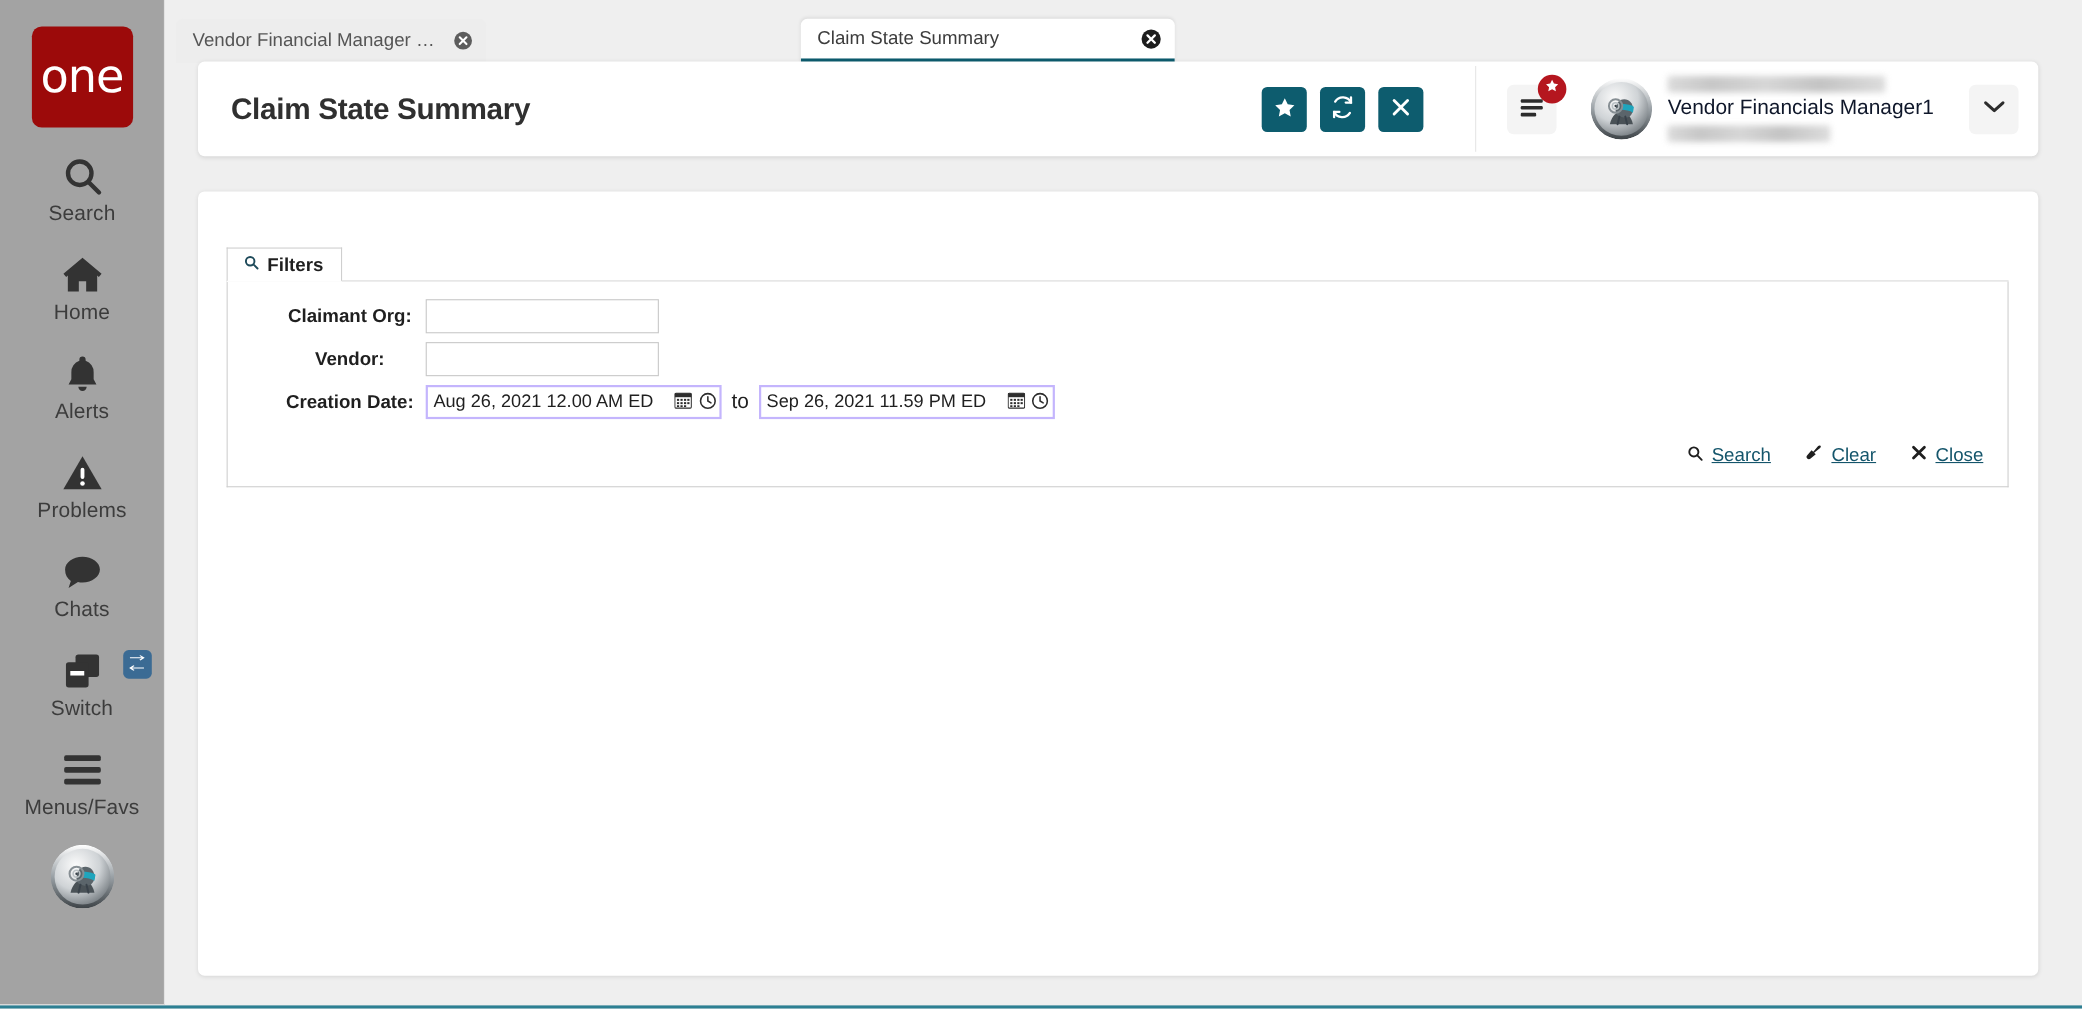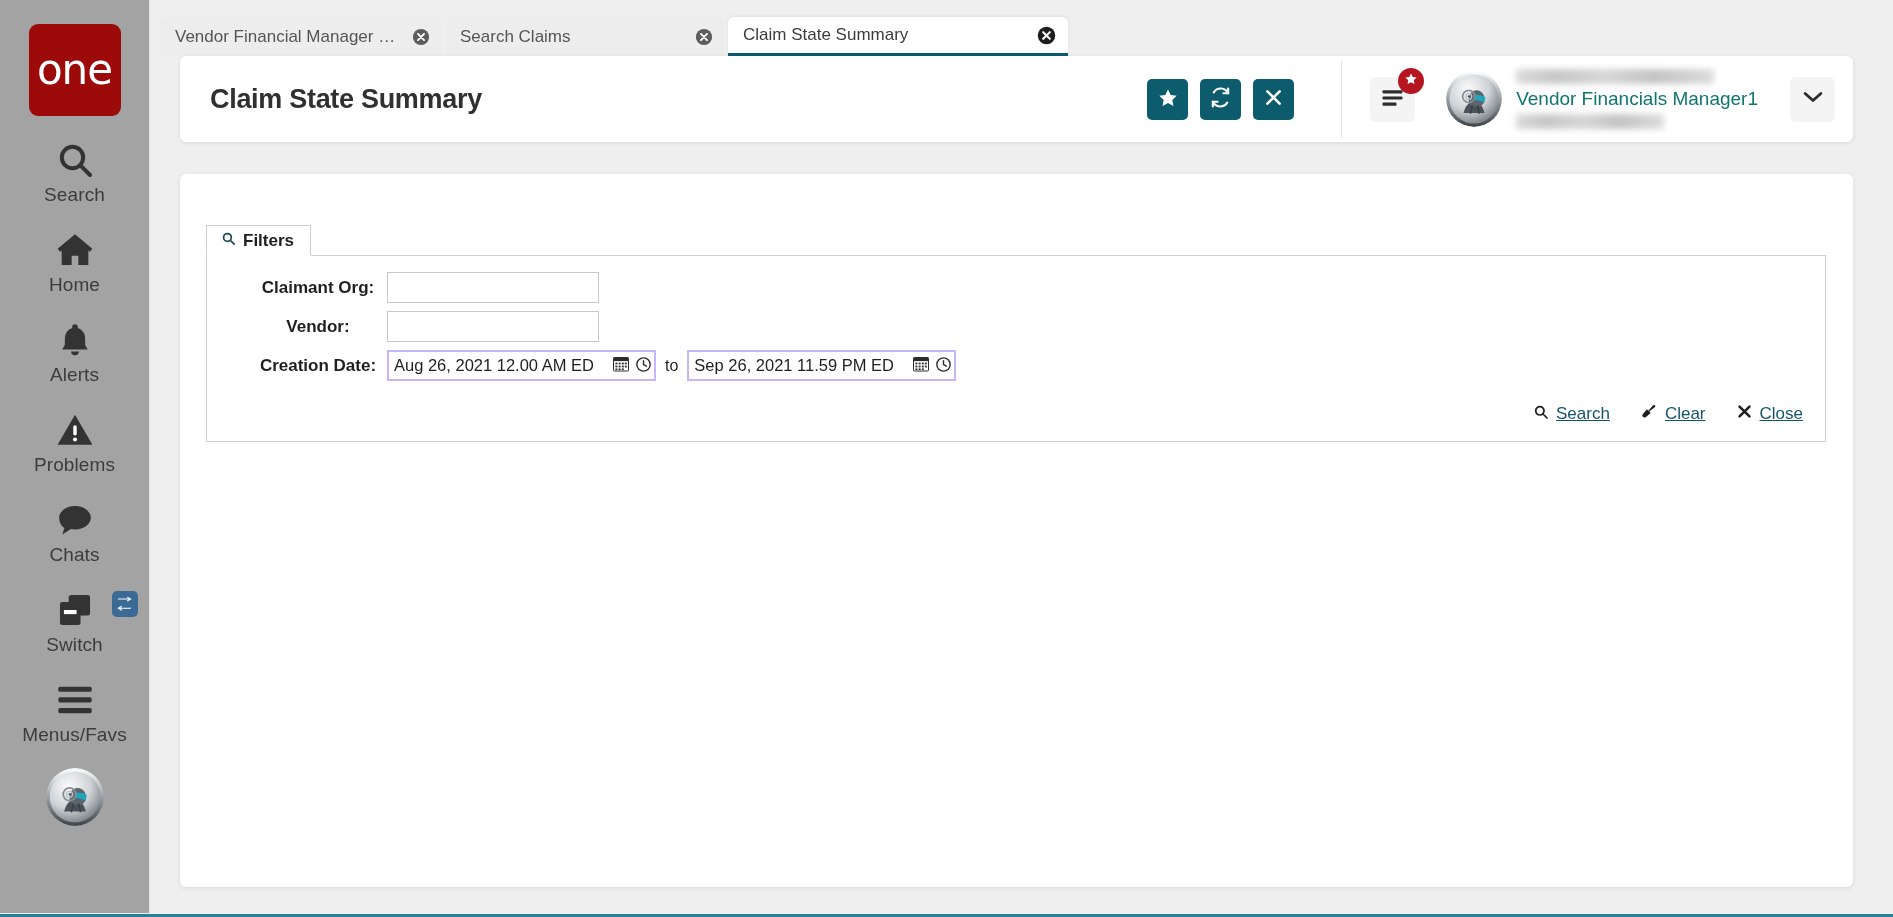--- a/index.html
+++ b/index.html
@@ -213,21 +213,21 @@
     height: 15px;
     border-radius: 2px;
     background: linear-gradient(90deg,#d4d4d4,#bdbdbd 20%,#cfcfcf 45%,#b9b9b9 70%,#d6d6d6);
     filter: blur(3px);
     opacity: .85;
   }
   .blur-top { width: 198px; margin-bottom: 4px; }
   .blur-bottom { width: 148px; margin-top: 4px; }
   .user-name {
     font-size: 19px;
-    color: #0f766e;
+    color: #0f172a;
     white-space: nowrap;
   }
   .chev-btn {
     margin-left: 32px;
     margin-right: 18px;
     width: 45px; height: 45px;
     background: #f4f4f4;
     border-radius: 6px;
     display: flex;
     align-items: center;
@@ -330,21 +330,21 @@
     width: 22px;
     display: flex;
     align-items: center;
     justify-content: center;
     background: transparent;
     border: none;
     cursor: pointer;
     padding: 0;
   }
   .to-text {
-    font-size: 16px;
+    font-size: 19px;
     color: #1f1f1f;
     margin: 0 9px;
   }
   .filter-actions {
     display: flex;
     justify-content: flex-end;
     align-items: center;
     gap: 30px;
     padding: 14px 22px 4px 0;
   }
@@ -487,29 +487,20 @@
     <div class="avatar-sidebar">
       <svg class="robot-av" viewBox="0 0 64 64">
           <use href="#robot-avatar"></use>
         </svg>
     </div>
   </div>
 
   <div id="tabbar">
     <div class="tab" style="left:10px; width:282px;">
       <span class="tab-label">Vendor Financial Manager Dash...</span>
-      <span class="tab-close">
-        <svg width="18" height="18" viewBox="0 0 20 20">
-            <circle cx="10" cy="10" r="9" fill="#5d5d5d"></circle>
-            <path d="M6.6 6.6l6.8 6.8M13.4 6.6l-6.8 6.8" stroke="#fff" stroke-width="2.1" stroke-linecap="round"></path>
-          </svg>
-      </span>
-    </div>
-    <div class="tab" style="left:295px; width:280px;">
-      <span class="tab-label">Search Claims</span>
       <span class="tab-close">
         <svg width="18" height="18" viewBox="0 0 20 20">
             <circle cx="10" cy="10" r="9" fill="#5d5d5d"></circle>
             <path d="M6.6 6.6l6.8 6.8M13.4 6.6l-6.8 6.8" stroke="#fff" stroke-width="2.1" stroke-linecap="round"></path>
           </svg>
       </span>
     </div>
     <div class="tab active" style="left:578px; width:340px;">
       <span class="tab-label">Claim State Summary</span>
       <span class="tab-close">

